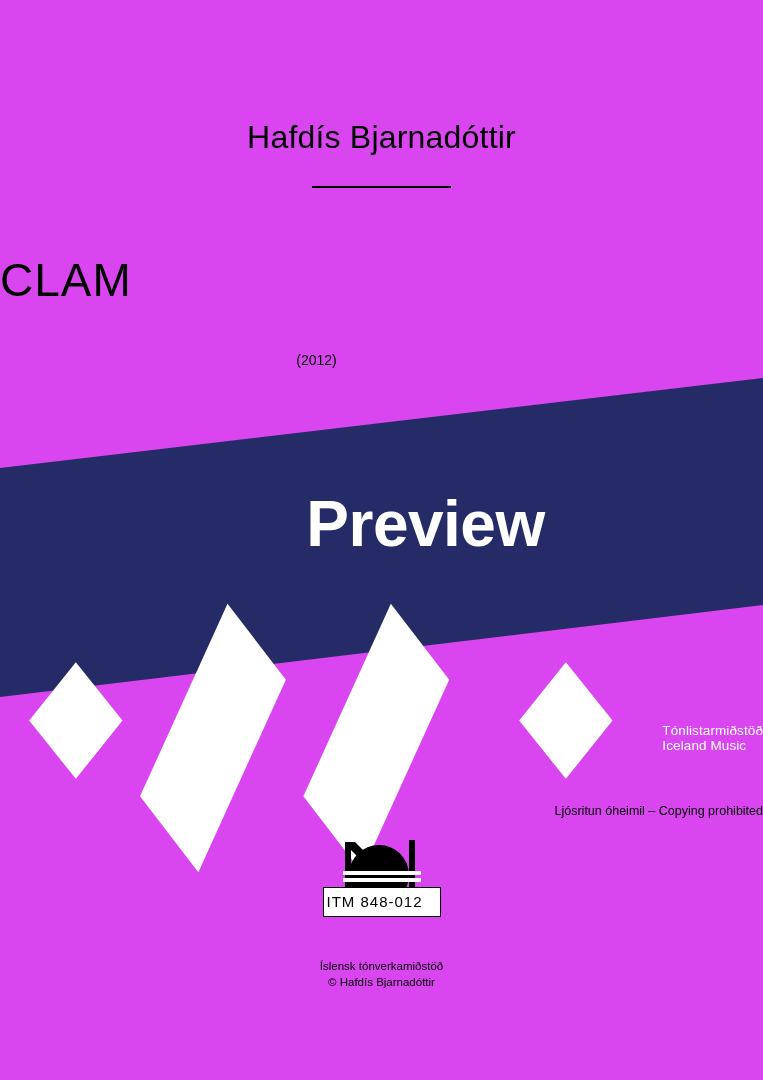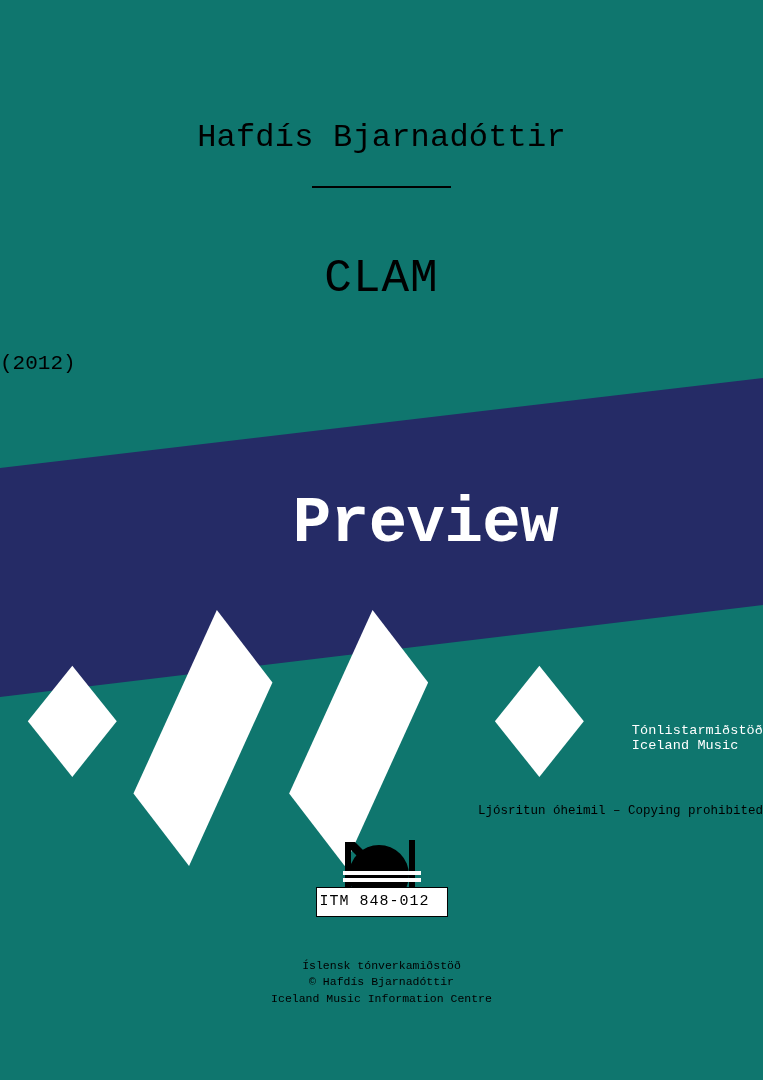--- a/index.html
+++ b/index.html
@@ -12,22 +12,21 @@
     height: 1080px;
     position: relative;
     overflow: hidden;
     font-family: "Liberation Sans", sans-serif;
     color: #000000;
   }
 
   .page {
     position: absolute;
     inset: 0;
-    background: #0f766e;
-    font-family: Liberation Mono, monospace;
+    background: #d946ef;
   }
 
   
   .composer {
     position: absolute;
     top: 119px;
     left: 0;
     width: 763px;
     text-align: center;
     font-size: 32px;
@@ -43,32 +42,32 @@
     width: 139px;
     height: 0;
     border-top: 2px solid #000;
   }
 
   .work-title {
     position: absolute;
     top: 253px;
     left: 0;
     width: 763px;
-    text-align: center;
     font-size: 46px;
     font-weight: 400;
     letter-spacing: 1px;
   }
 
   .work-year {
     position: absolute;
     top: 352px;
     left: 0;
     width: 633px;
-    font-size: 21px;
+    text-align: center;
+    font-size: 14px;
     font-weight: 400;
   }
 
   
   .banner {
     position: absolute;
     left: 0;
     top: 370px;
     width: 763px;
     height: 340px;
@@ -228,16 +227,15 @@
       <rect x="0" y="31" width="78" height="4" fill="#ffffff"></rect>
       <rect x="0" y="38" width="78" height="4" fill="#ffffff"></rect>
     </svg>
   </div>
 
   <div class="catalog-box">ITM 848-012</div>
 
   <div class="footer-lines">
     <div>Íslensk tónverkamiðstöð</div>
     <div>© Hafdís Bjarnadóttir</div>
-    <div>Iceland Music Information Centre</div>
   </div>
 
 </div>
 
 </body></html>

